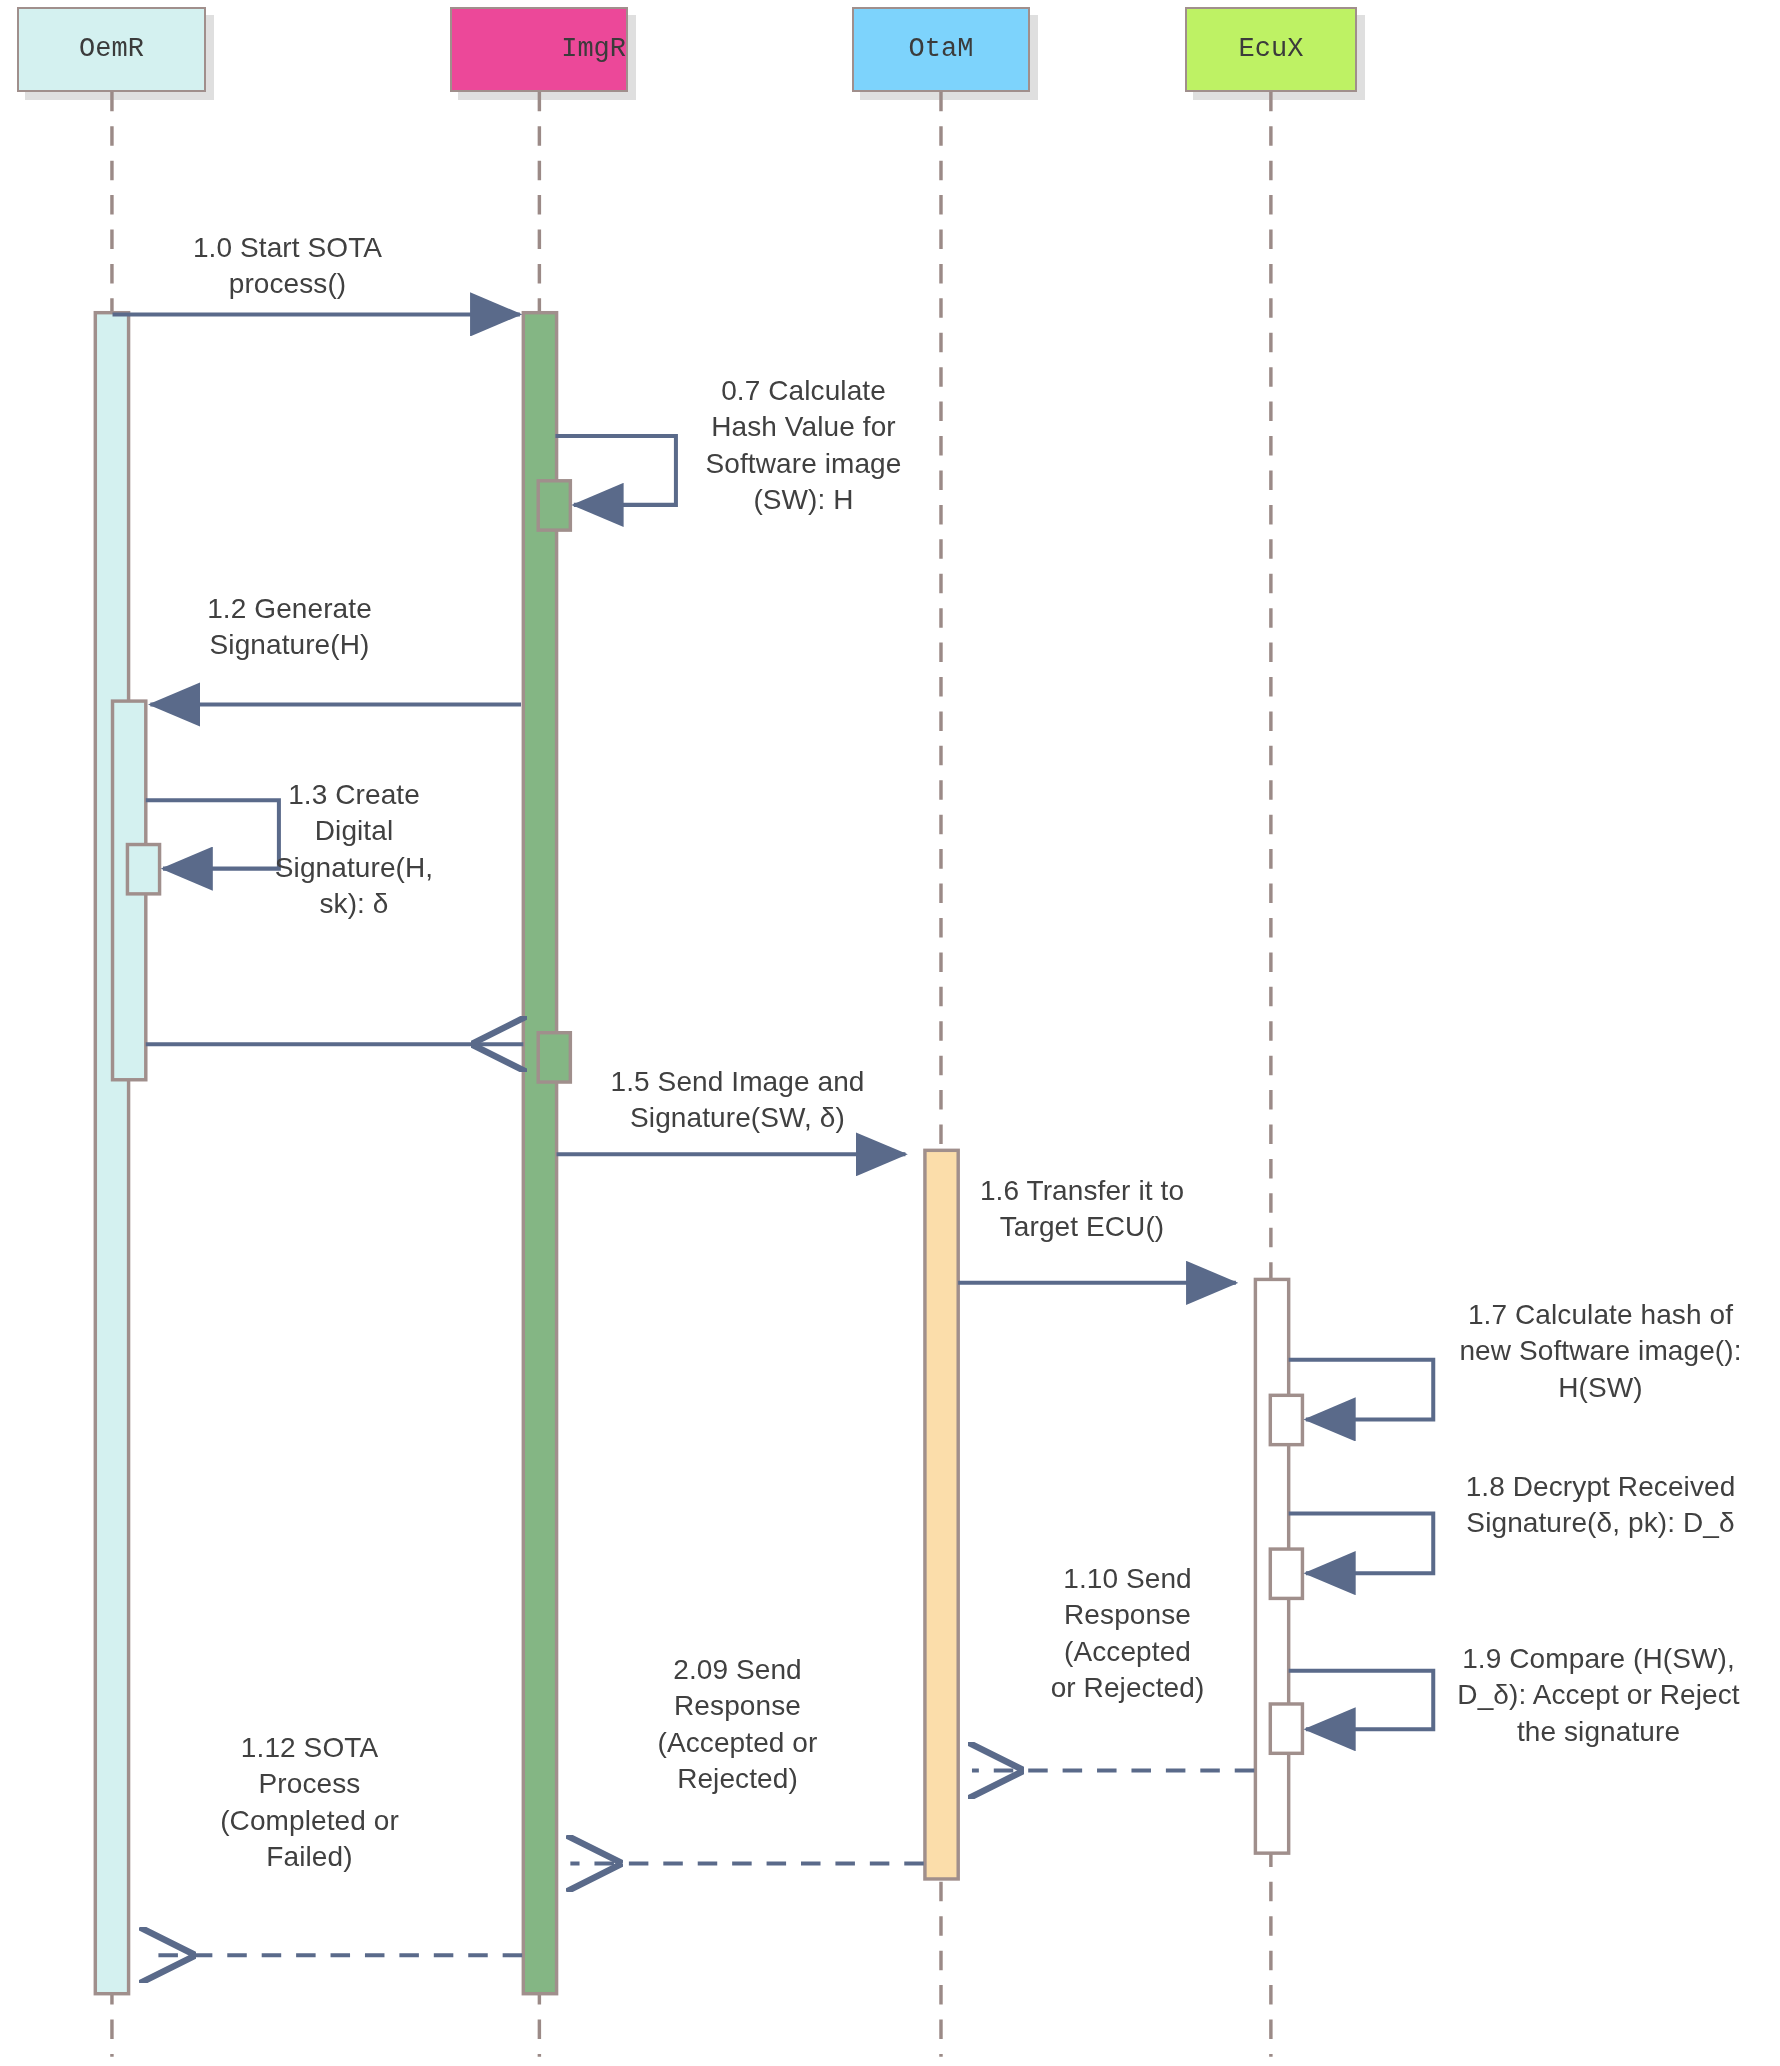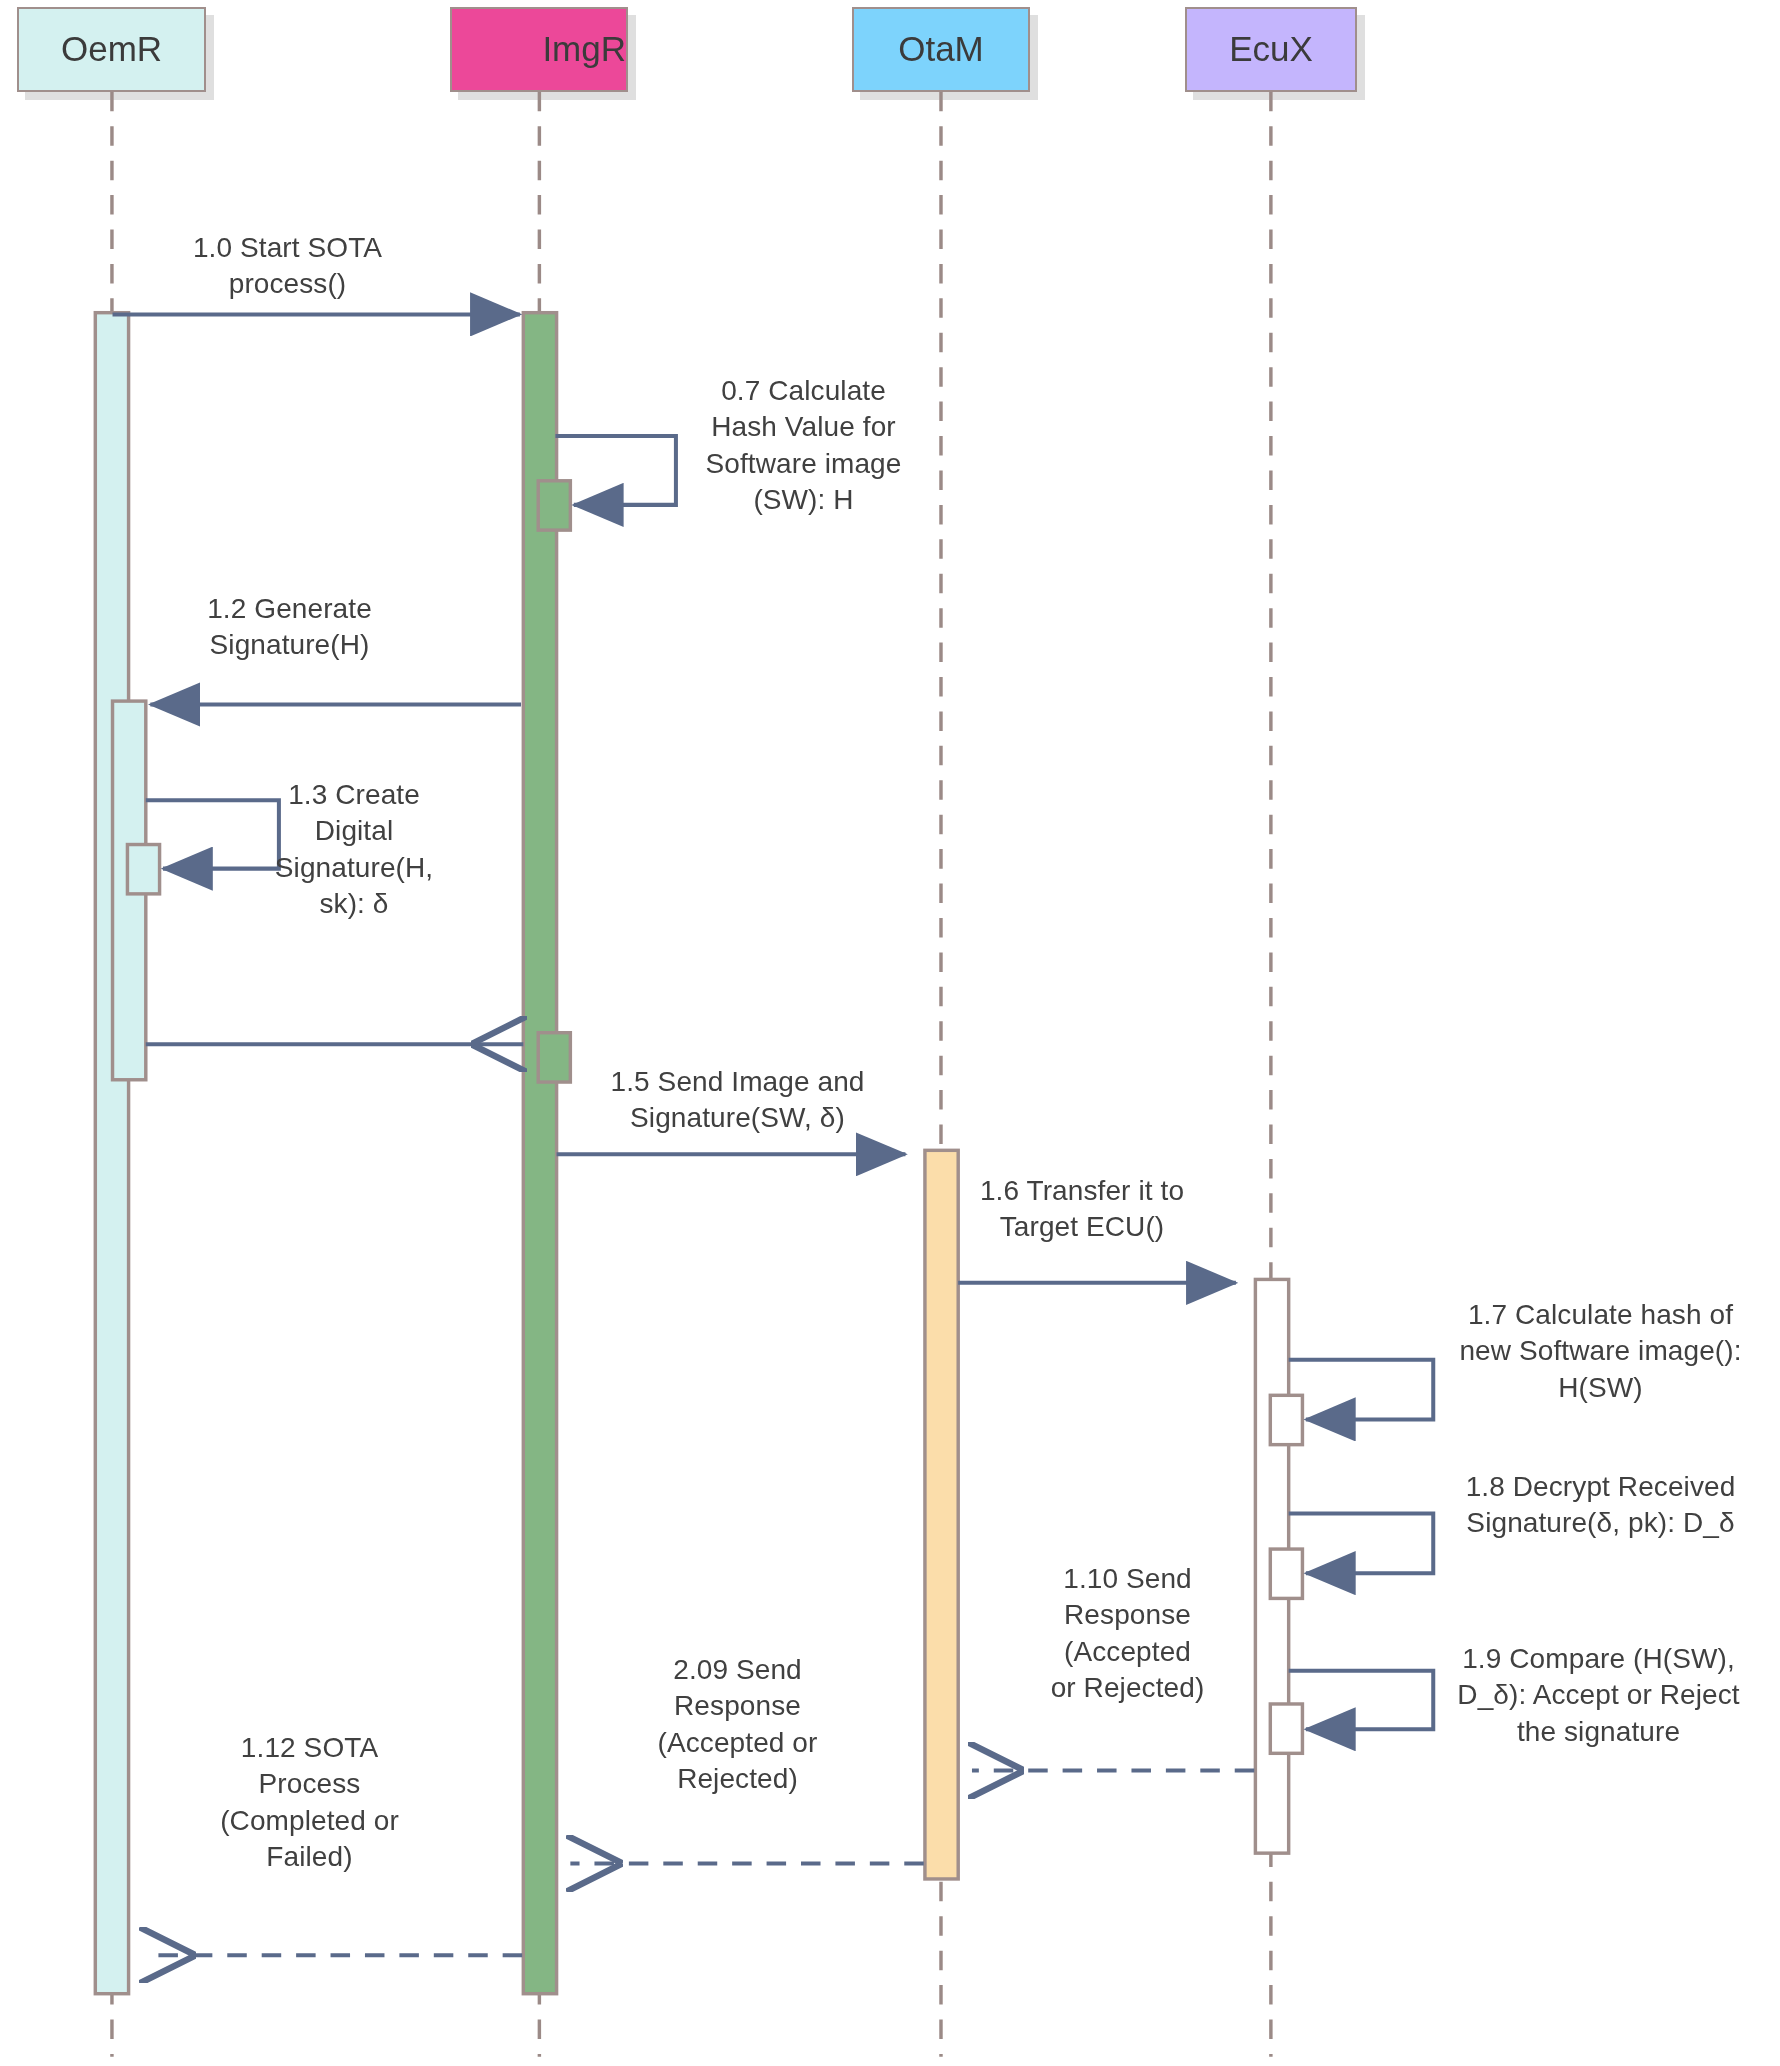--- a/index.html
+++ b/index.html
@@ -19,38 +19,38 @@
     letter-spacing:0.1px;
   }
   .lifeline-head{
     position:absolute;
     box-sizing:border-box;
     border:2.9px solid #a08f8c;
     display:flex;align-items:center;justify-content:center;
     box-shadow:8px 8px 0 0 rgba(150,150,150,0.30);
   }
   .lifeline-head span{
-    font-size:35px;color:#3b3b3b;
+    font-size:27px;color:#3b3b3b;font-family:Liberation Mono, monospace;
   }
 </style>
 </head>
 <body>
 
 <div id="stage">
 
   <div class="lifeline-head" style="left:17px;top:6.9px;width:189px;height:85px;background:#d4f1f0;">
     <span>OemR</span>
   </div>
   <div class="lifeline-head" style="left:450px;top:6.9px;width:178px;height:85px;background:#ec4899;justify-content:flex-end;">
     <span>ImgR</span>
   </div>
   <div class="lifeline-head" style="left:852px;top:6.9px;width:178px;height:85px;background:#7dd3fc;">
     <span>OtaM</span>
   </div>
-  <div class="lifeline-head" style="left:1185px;top:6.9px;width:172px;height:85px;background:#c4b5fd;">
+  <div class="lifeline-head" style="left:1185px;top:6.9px;width:172px;height:85px;background:#bef264;">
     <span>EcuX</span>
   </div>
 
   <svg class="layer" viewBox="0 0 3104 3601">
     <defs>
       <marker id="solidArrow" markerWidth="13" markerHeight="11" refX="12.4" refY="5.5" orient="auto" markerUnits="strokeWidth">
         <path d="M0,0 L13,5.5 L0,11 z" fill="#5a6a8a"></path>
       </marker>
       <marker id="solidArrowL" markerWidth="13" markerHeight="11" refX="12.4" refY="5.5" orient="auto" markerUnits="strokeWidth">
         <path d="M0,0 L13,5.5 L0,11 z" fill="#5a6a8a"></path>

